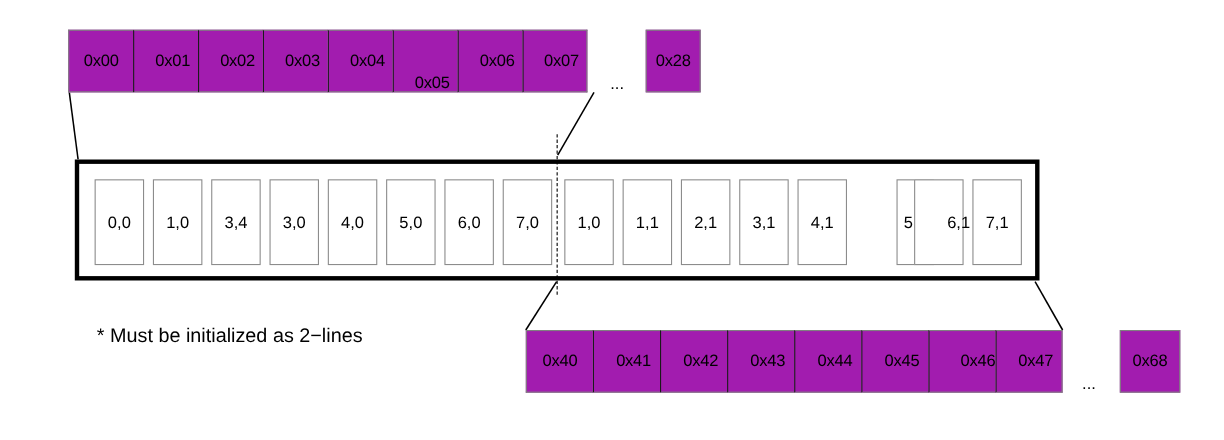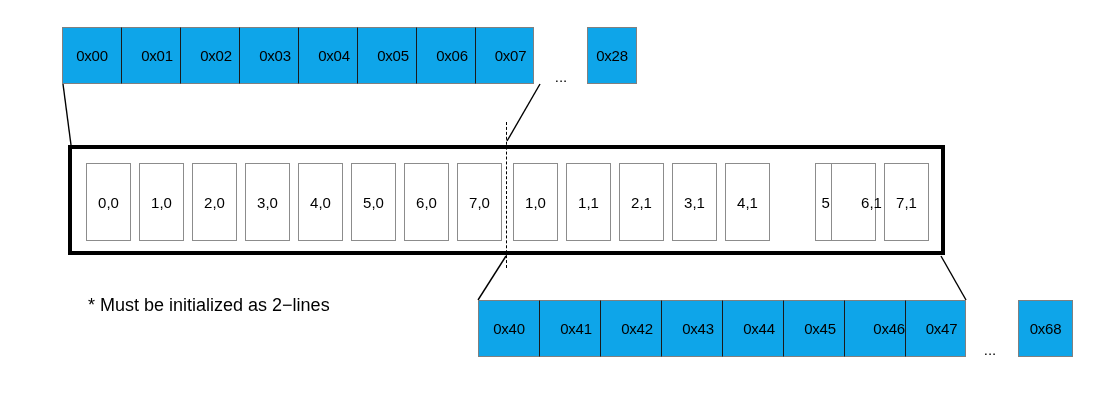--- a/index.html
+++ b/index.html
@@ -30,21 +30,21 @@
   
   .addr-row {
     position: absolute;
     display: flex;
     align-items: stretch;
   }
   .addr-cell {
     box-sizing: border-box;
     border: 1px solid #808080;
     border-right-width: 0;
-    background: #0ea5e9;
+    background: #a21caf;
     display: flex;
     align-items: center;
     justify-content: center;
     font-size: 15px;
     line-height: 1;
     letter-spacing: -0.2px;
   }
   .addr-cell.last-contig {
     border-right-width: 1px;
   }
@@ -122,21 +122,21 @@
       </div>
     <div class="addr-cell" style="width:59px;">
         <span>0x02</span>
       </div>
     <div class="addr-cell" style="width:59px;">
         <span>0x03</span>
       </div>
     <div class="addr-cell" style="width:59px;">
         <span>0x04</span>
       </div>
-    <div class="addr-cell" style="width:59px;">
+    <div class="addr-cell" style="width:59px;align-items:flex-end;">
         <span>0x05</span>
       </div>
     <div class="addr-cell" style="width:59px;">
         <span>0x06</span>
       </div>
     <div class="addr-cell last-contig" style="width:59px;">
         <span>0x07</span>
       </div>
   </div>
 
@@ -147,21 +147,21 @@
   </div>
 
   <div class="cacheline" style="left:68px; top:145px; width:877px; height:110px;">
     <div class="slot" style="left:14px; top:14px; width:45px; height:78px;">
       <span>0,0</span>
       </div>
     <div class="slot" style="left:67px; top:14px; width:45px; height:78px;">
       <span>1,0</span>
       </div>
     <div class="slot" style="left:120px; top:14px; width:45px; height:78px;">
-      <span>2,0</span>
+      <span>3,4</span>
       </div>
     <div class="slot" style="left:173px; top:14px; width:45px; height:78px;">
       <span>3,0</span>
       </div>
     <div class="slot" style="left:226px; top:14px; width:45px; height:78px;">
       <span>4,0</span>
       </div>
     <div class="slot" style="left:279px; top:14px; width:45px; height:78px;">
       <span>5,0</span>
       </div>

